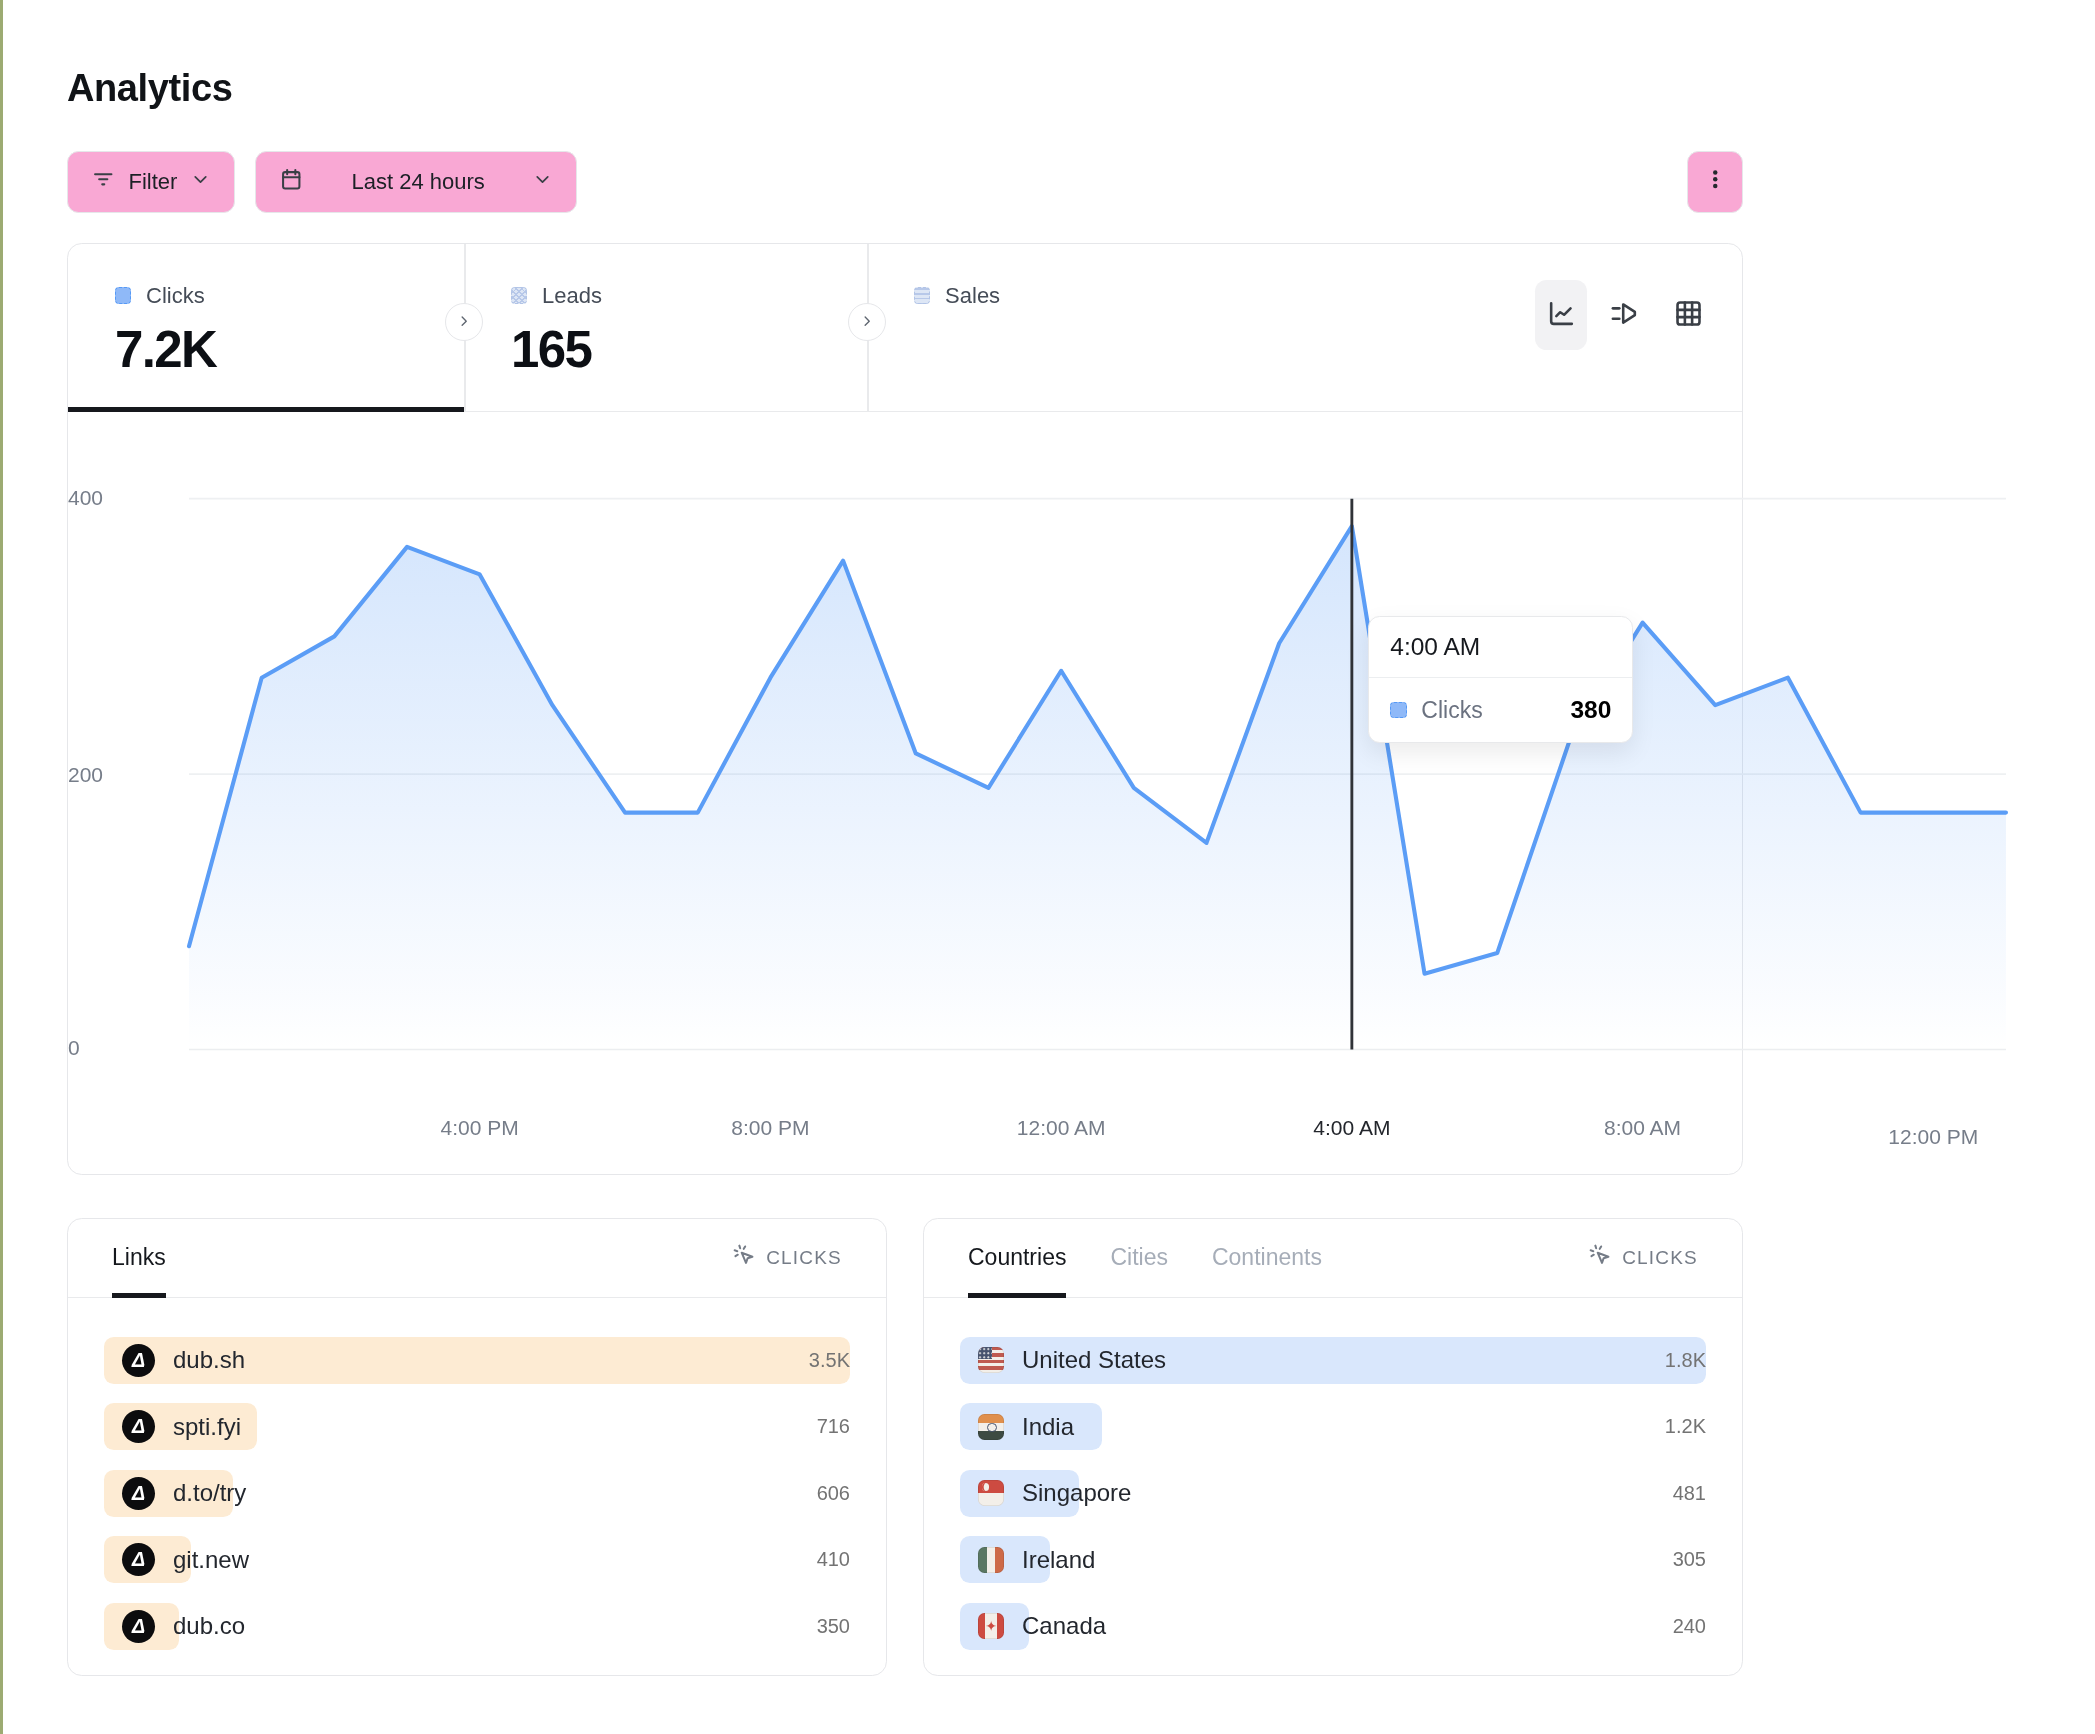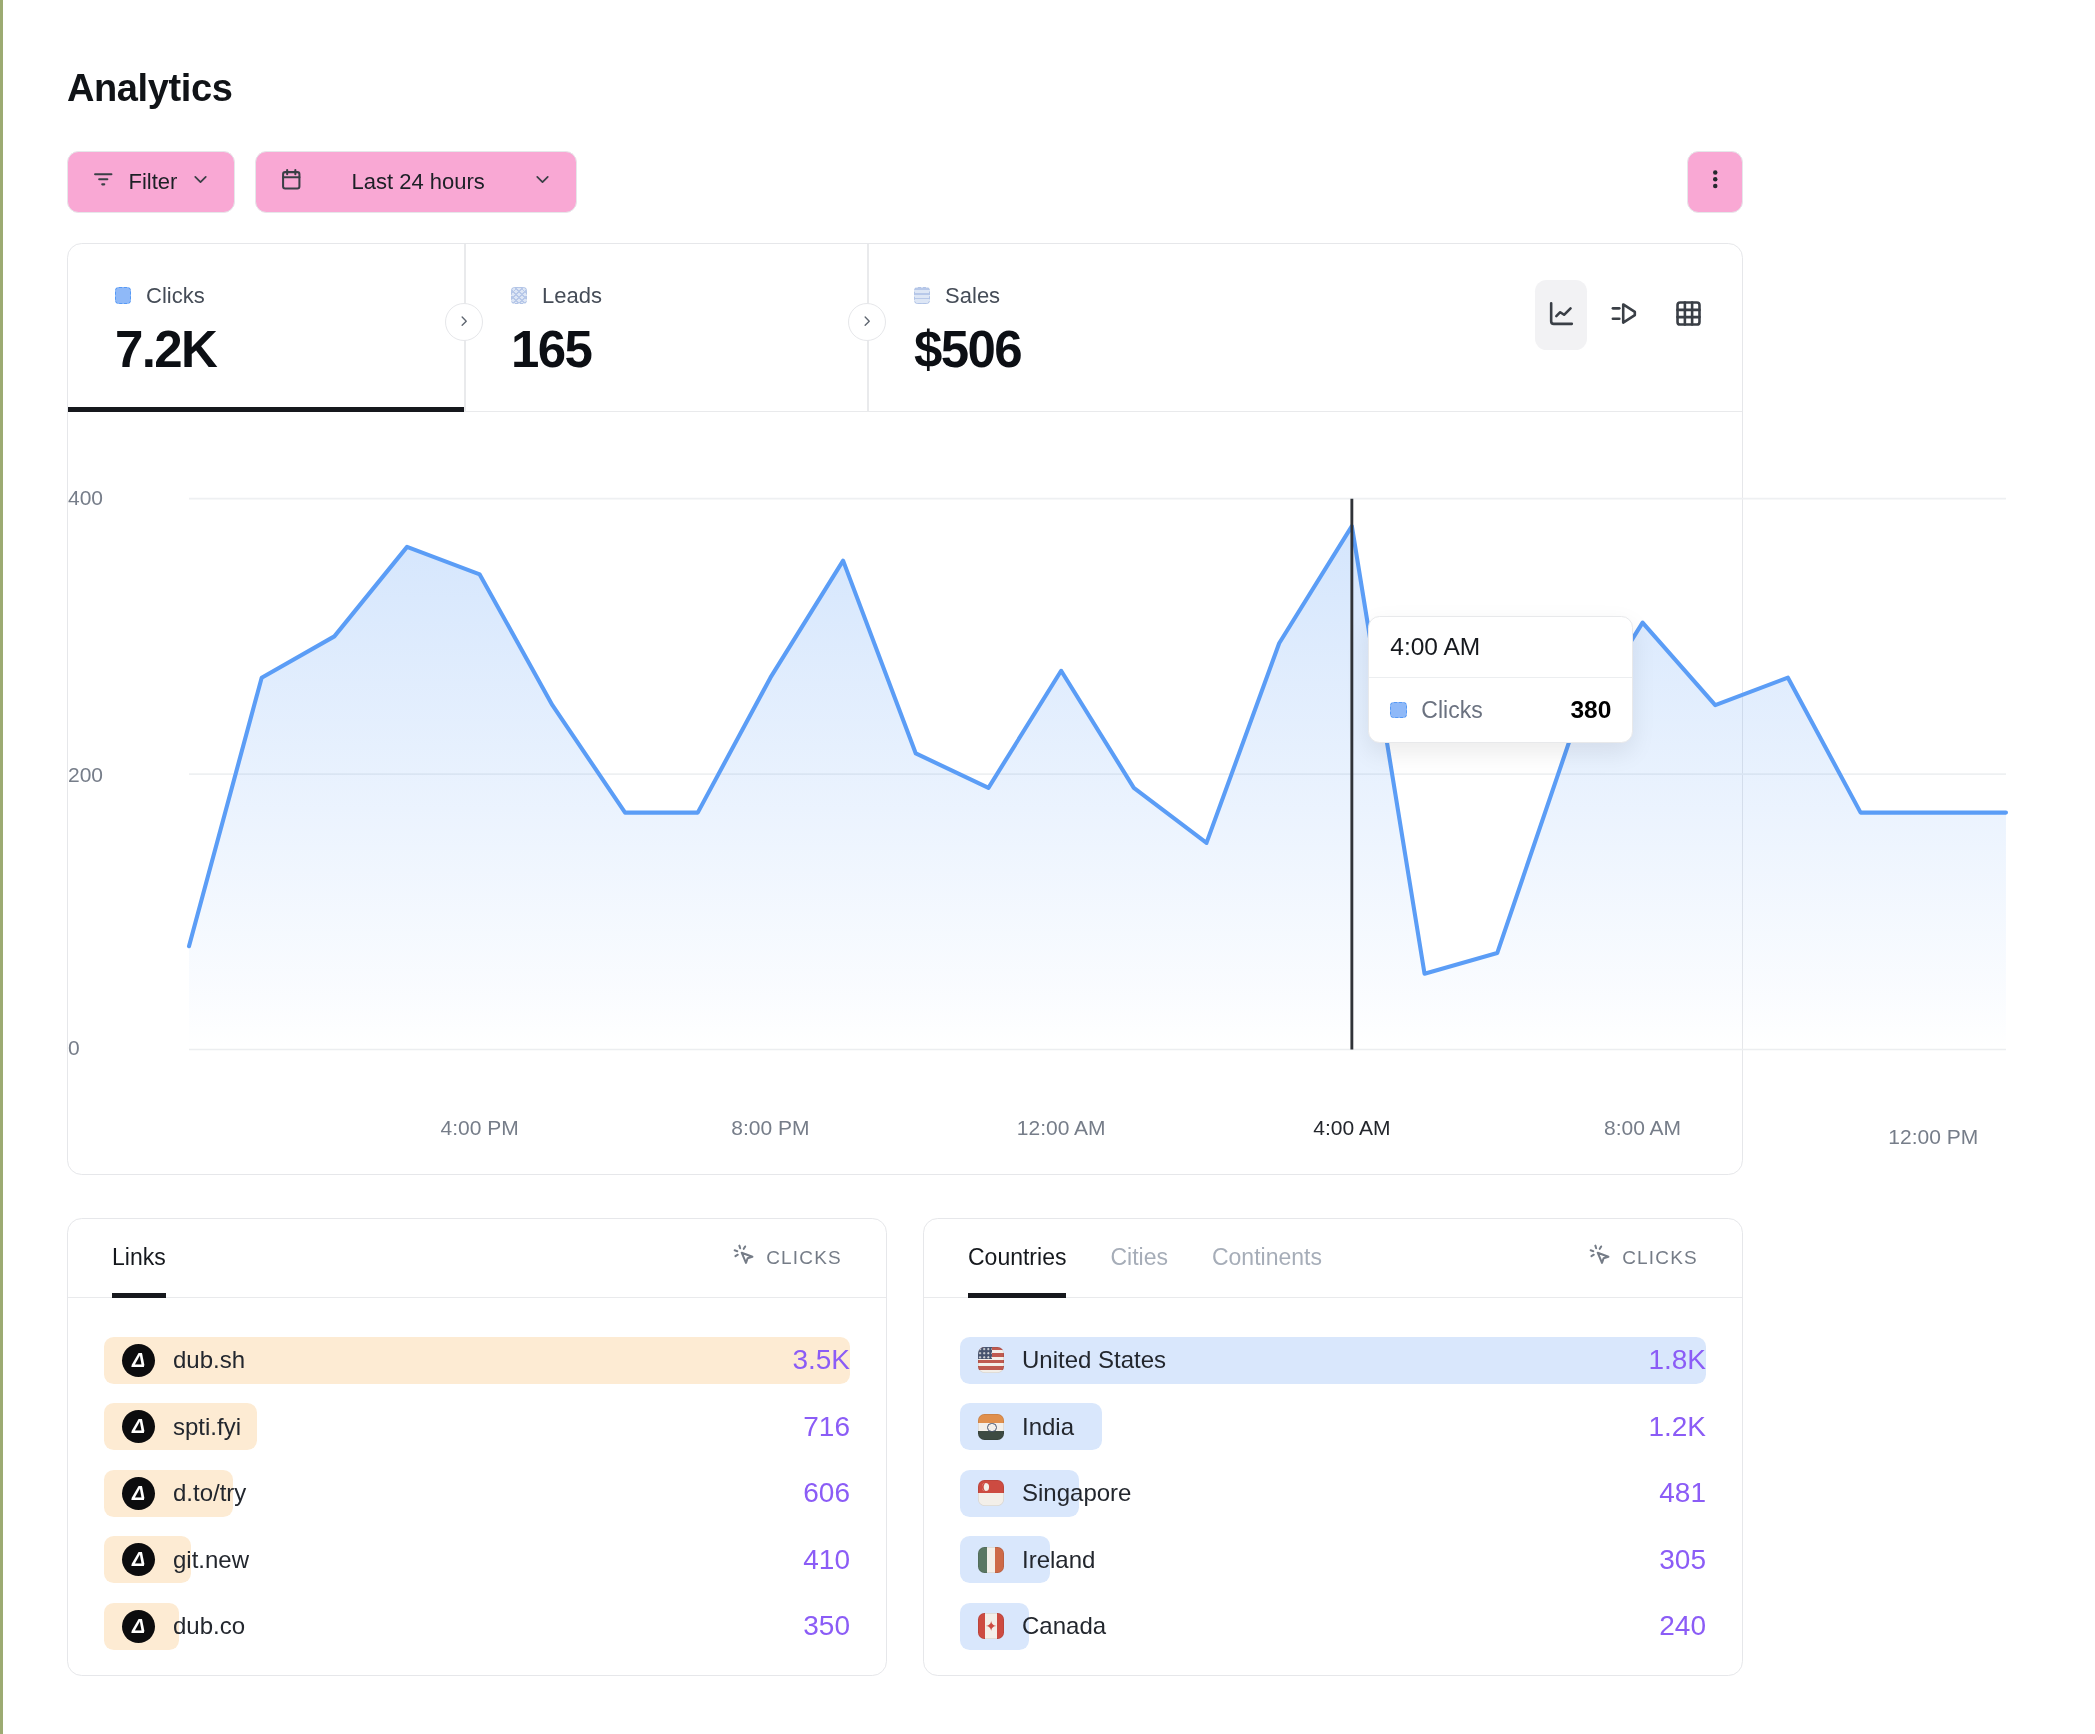--- a/index.html
+++ b/index.html
@@ -71,21 +71,21 @@
   .panel-tab{ position:relative; display:flex; align-items:center; font-size:23px; color:#a6adb8; cursor:pointer; }
   .panel-tab.active{ color:#15181d; font-weight:500; }
   .panel-tab.active::after{ content:''; position:absolute; left:0; right:0; bottom:-1.6px; height:4.9px; background:#16181d; }
   .metric-head{ margin-left:auto; display:flex; align-items:center; gap:9.8px; font-size:19px;
     letter-spacing:1.2px; color:#757c87; font-weight:500; }
   .rows{ padding:39px 36px 0 36px; }
   .row{ position:relative; height:47px; margin-bottom:19.6px; display:flex; align-items:center; cursor:pointer; }
   .rowbar{ position:absolute; left:0; top:0; bottom:0; border-radius:9.8px; }
   .bar-amber{ background:#fdebd3; } .bar-blue{ background:#d9e7fc; }
   .row-label{ position:relative; display:flex; align-items:center; gap:18px; padding-left:18px; font-size:24px; color:#23272e; }
-  .row-value{ position:relative; margin-left:auto; font-size:28px; color:#8b5cf6; }
+  .row-value{ position:relative; margin-left:auto; font-size:20px; color:#737373; }
   .logo-circle{ width:33px; height:33px; border-radius:50%; background:#0c0c0e; color:#fff; display:flex;
     align-items:center; justify-content:center; font-size:19.6px; font-style:italic; font-weight:700; flex:0 0 auto; }
   .flag{ position:relative; width:26px; height:26px; border-radius:6.5px; overflow:hidden; flex:0 0 auto;
     box-shadow:inset 0 0 0 0.8px rgba(0,0,0,.10); }
   .flag-us{ background:repeating-linear-gradient(180deg,#bf5a50 0 3.3px,#f3efe9 3.3px 6.5px); }
   .flag-us::before{ content:''; position:absolute; left:0; top:0; width:14px; height:12.3px; background:#47536e;
     background-image:radial-gradient(#e8e8e8 0.8px,transparent 1.2px); background-size:4.1px 4.1px; }
   .flag-in{ background:linear-gradient(180deg,#e08f4c 0 34%,#f3efe9 34% 66%,#3d4a42 66%); }
   .flag-in::after{ content:''; position:absolute; left:50%; top:50%; width:7.4px; height:7.4px; margin:-3.7px 0 0 -3.7px;
     border-radius:50%; border:1.6px solid #47536e; }
@@ -169,21 +169,20 @@
           <span class="sq sq-cross"></span>
           <span>Leads</span>
         </div>
         <div class="stat-value">165</div>
       </div>
       <div class="stat-tab t2">
         <div class="stat-legend">
           <span class="sq sq-stripes"></span>
           <span>Sales</span>
         </div>
-        <div class="stat-value">$506</div>
       </div>
 
       <div class="stat-underline"></div>
 
       <div class="chev-circle c1">
         <svg class="ic" width="16.4" height="16.4" viewBox="0 0 24 24" style="stroke:#5f6670">
             <polyline points="9 6 15 12 9 18"></polyline>
           </svg>
       </div>
       <div class="chev-circle c2">

